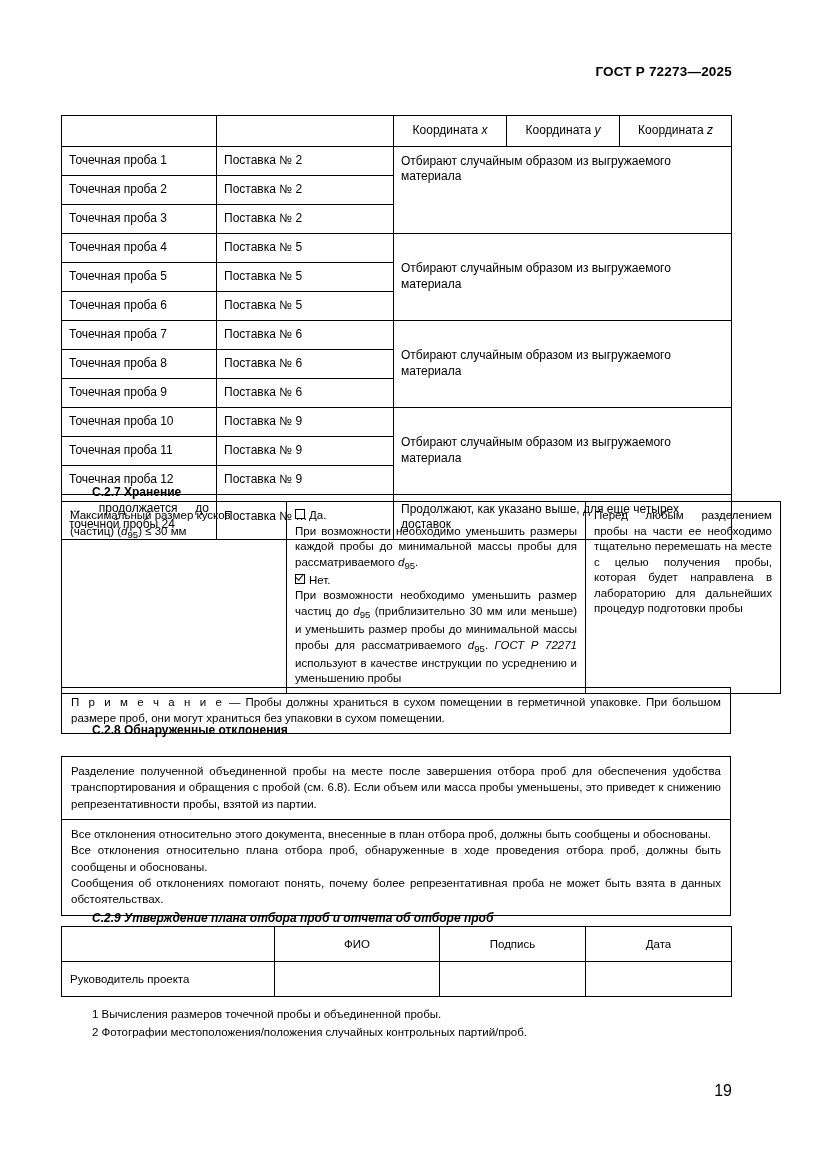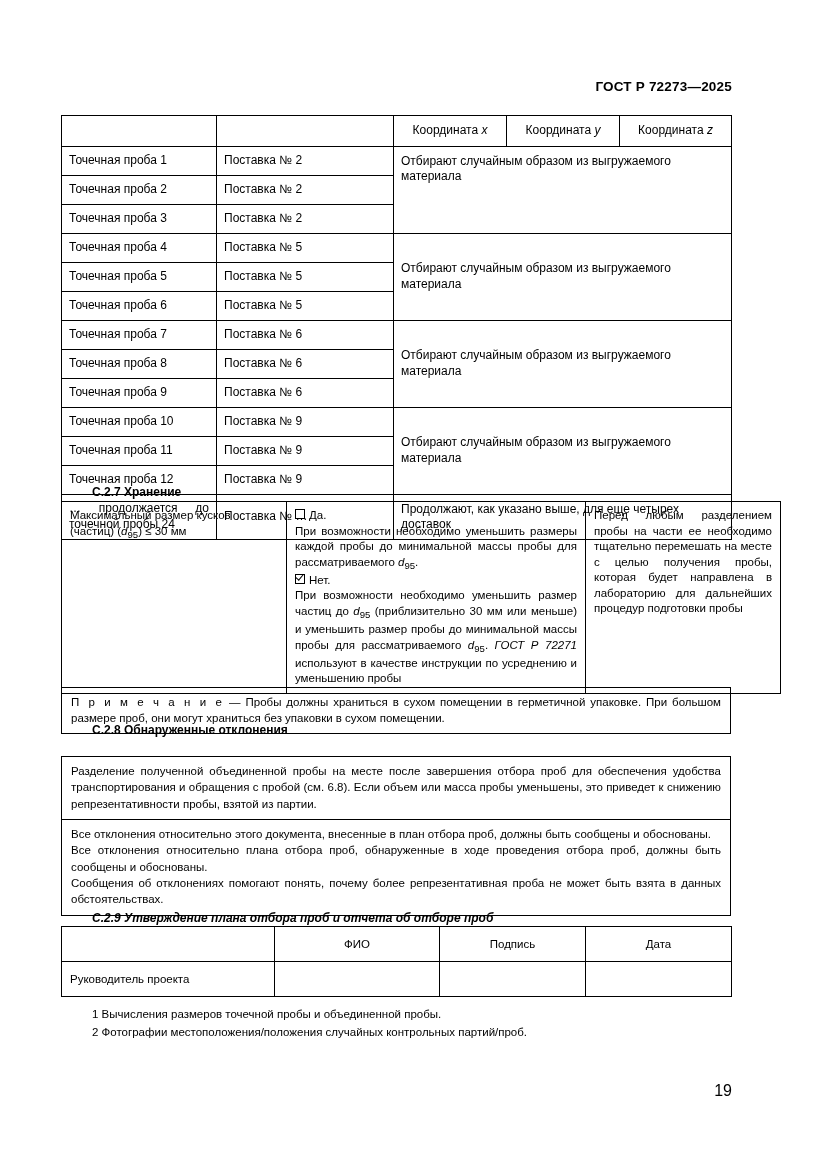--- a/index.html
+++ b/index.html
@@ -20,21 +20,21 @@
     left: 0; top: 0;
     width: 827px;
     height: 1169px;
     overflow: hidden;
   }
 
   
   .doc-header {
     position: absolute;
     right: 95px;
-    top: 79px;
+    top: 64px;
     font-size: 13.5px;
     font-weight: bold;
     letter-spacing: .2px;
     white-space: nowrap;
     margin-left: 46px;
   }
 
   
   table.g {
     border-collapse: collapse;

